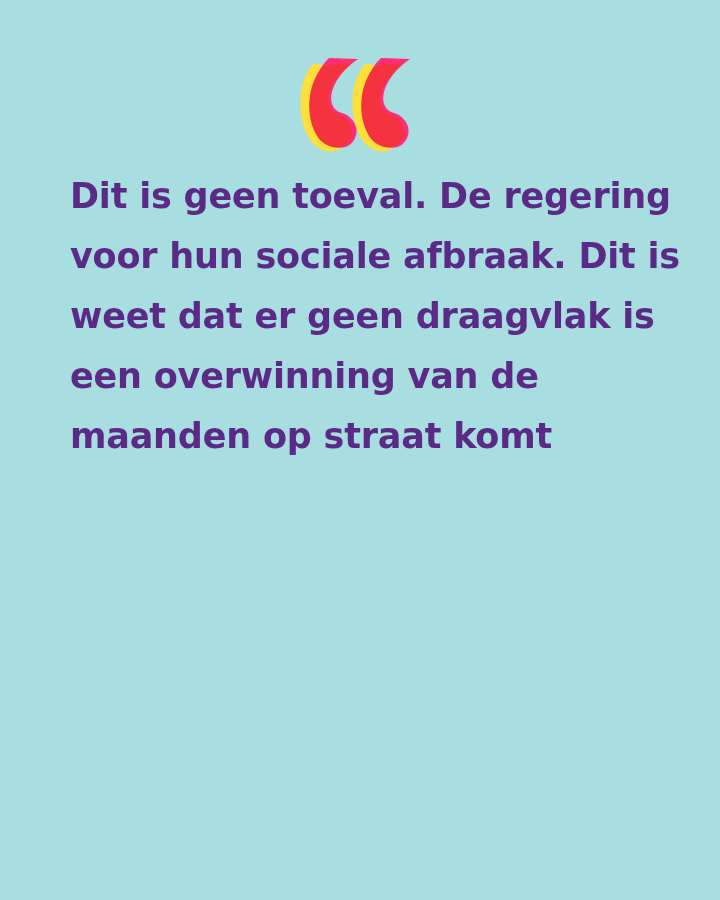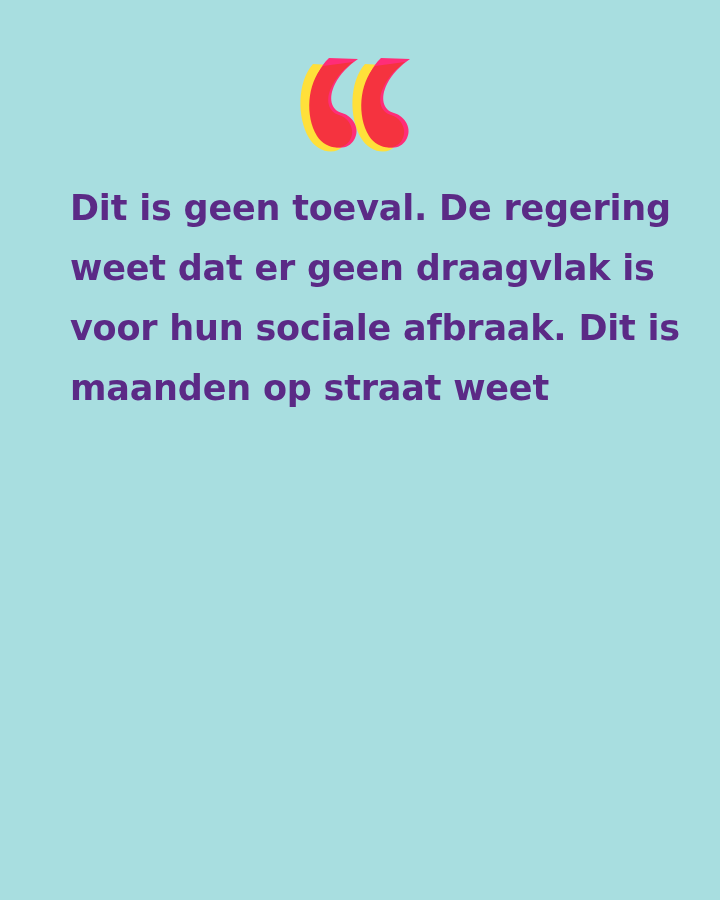--- a/index.html
+++ b/index.html
@@ -28,21 +28,21 @@
     height: 110px;
   }
   .quote-mark svg {
     display: block;
     width: 130px;
     height: 110px;
   }
   .quote-body {
     position: absolute;
     left: 70px;
-    top: 178px;
+    top: 166px;
     width: 600px;
   }
   .quote-line {
     color: #5b2a86;
     font-family: "DejaVu Sans", "Liberation Sans", sans-serif;
     font-weight: bold;
     font-size: 35px;
     line-height: 60px;
     letter-spacing: -0.2px;
     white-space: pre;
@@ -65,19 +65,20 @@
       <path d="M34 6 C16 22, 12 60, 24 82 C33 98, 52 100, 59 88 C66 77, 58 64, 47 61 C36 58, 33 46, 40 32 C45 22, 54 13, 63 7 Z" fill="#ff2d78"></path>
       <path d="M86 6 C68 22, 64 60, 76 82 C85 98, 104 100, 111 88 C118 77, 110 64, 99 61 C88 58, 85 46, 92 32 C97 22, 106 13, 115 7 Z" fill="#ff2d78"></path>
 
       <path d="M28 14 C12 32, 10 64, 22 84 C31 98, 49 99, 55 88 C61 78, 54 66, 44 63 C33 60, 30 47, 37 34 C42 24, 50 16, 58 10 Z" fill="#f5333f"></path>
       <path d="M80 14 C64 32, 62 64, 74 84 C83 98, 101 99, 107 88 C113 78, 106 66, 96 63 C85 60, 82 47, 89 34 C94 24, 102 16, 110 10 Z" fill="#f5333f"></path>
     </svg>
   </div>
 
   <div class="quote-body">
     <div class="quote-line">Dit is geen toeval. De regering</div>
+    <div class="quote-line">voor hun sociale afbraak. Dit is</div>
     <div class="quote-line">weet dat er geen draagvlak is</div>
-    <div class="quote-line">voor hun sociale afbraak. Dit is</div>
-    <div class="quote-line">maanden op straat weet</div>
+    <div class="quote-line">een overwinning van de</div>
+    <div class="quote-line">maanden op straat komt</div>
     <div class="quote-gap"></div>
   </div>
 
 </div>
 
 </body></html>

